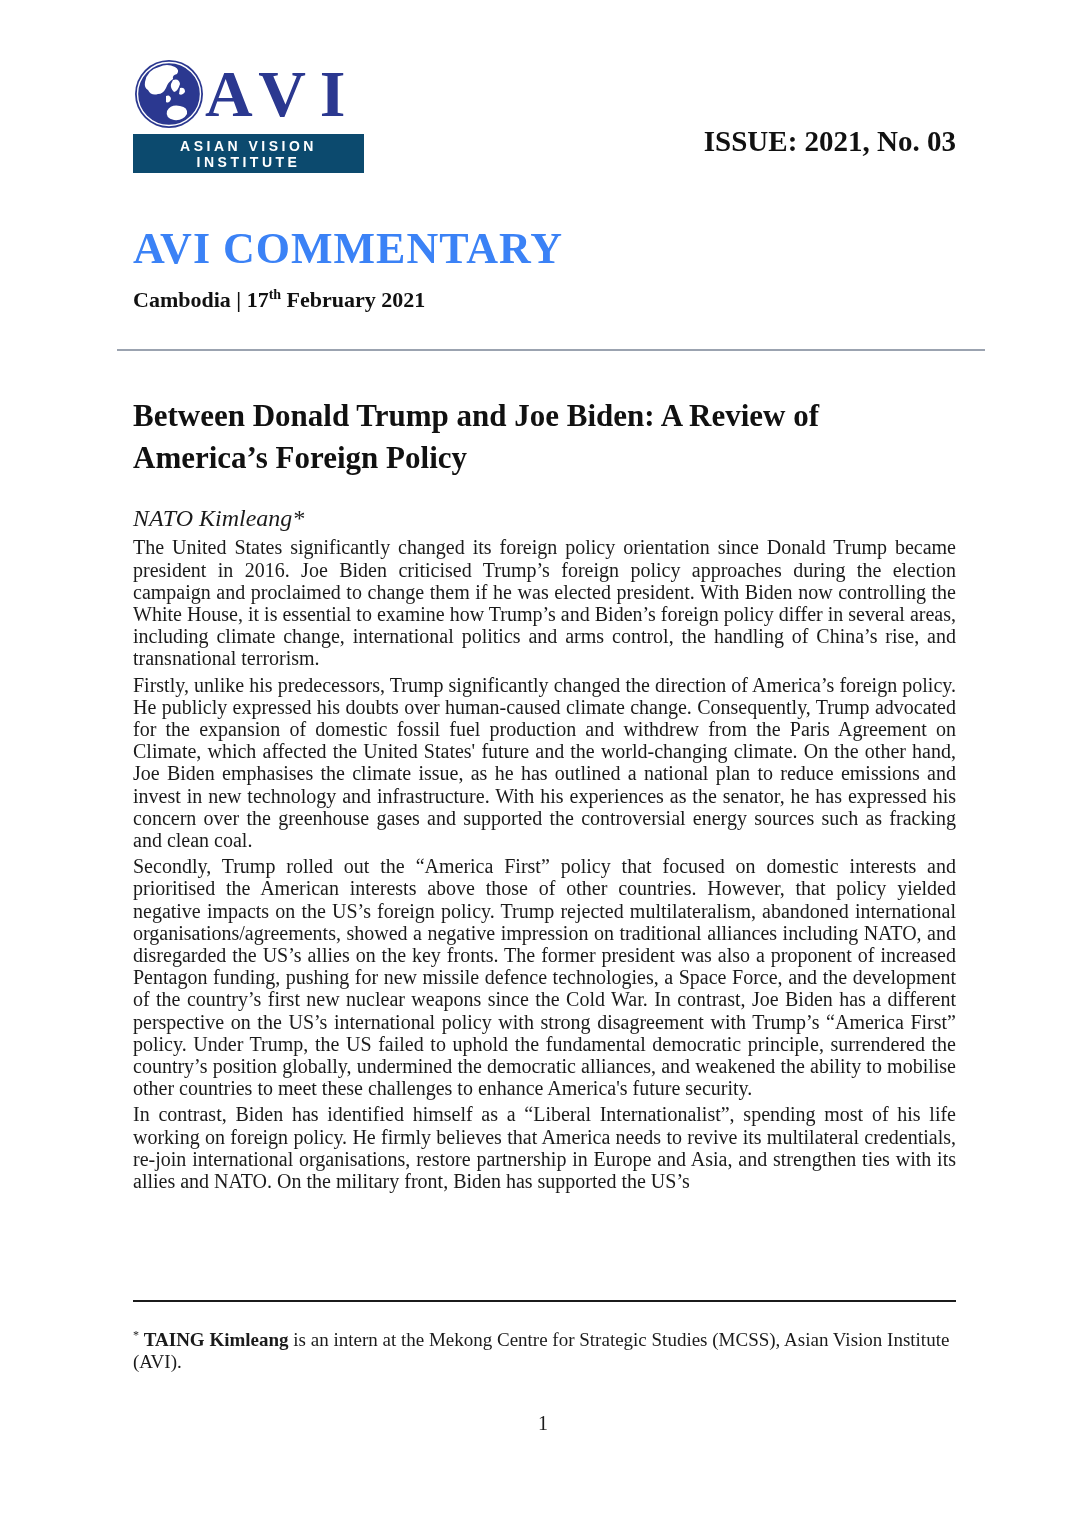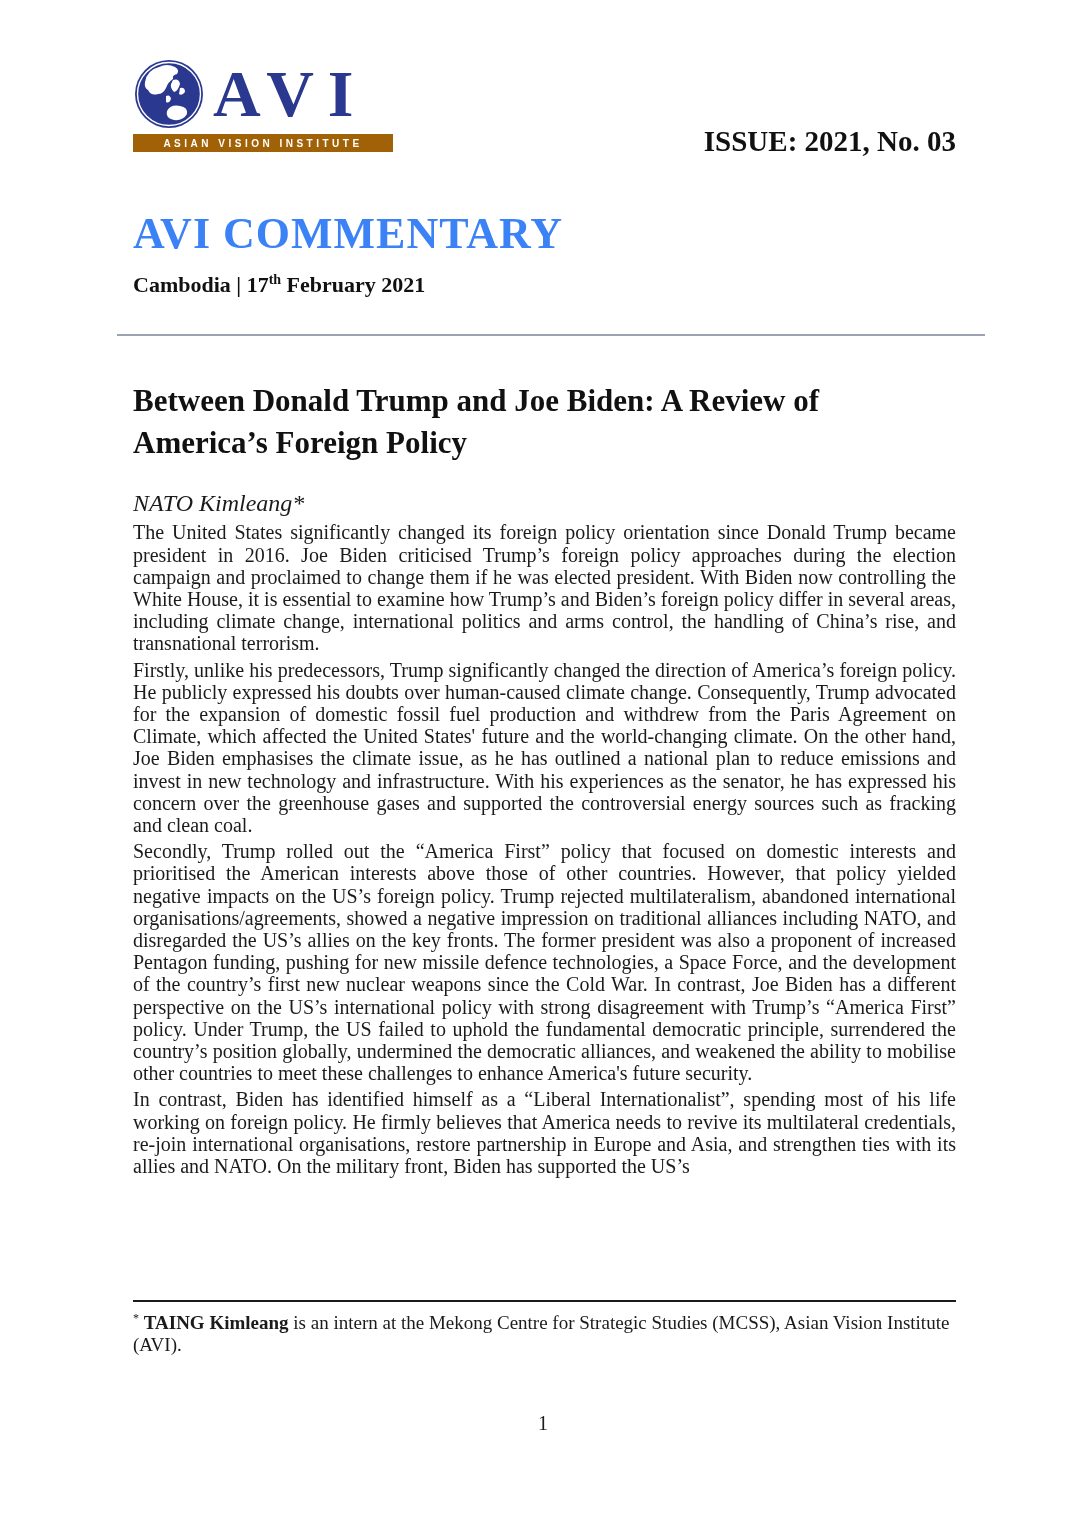--- a/index.html
+++ b/index.html
@@ -13,28 +13,28 @@
     padding:58px 130px 0 133px;
     overflow:hidden;
   }
   
   .header-row{display:flex;justify-content:space-between;align-items:flex-start;}
   .logo{display:inline-block;}
   .logo-top{display:flex;align-items:center;}
   .logo-globe{width:72px;height:72px;flex:0 0 auto;}
   .logo-acronym{
     font-size:66px;font-weight:bold;color:#2B3890;
-    letter-spacing:14px;line-height:72px;margin-left:8px;
+    letter-spacing:14px;line-height:72px;
     font-family:"Liberation Serif", serif;
   }
   .logo-bar{
-    margin-top:4px;background:#a16207;color:#ffffff;
+    margin-top:4px;background:#0c4a6e;color:#ffffff;
     font-family:"Liberation Sans", sans-serif;
-    font-size:10px;font-weight:bold;letter-spacing:3.5px;
-    text-align:center;padding:4px 0 3px 0;width:260px;
+    font-size:14px;font-weight:bold;letter-spacing:3.5px;
+    text-align:center;padding:4px 0 3px 0;width:231px;
   }
   .issue{
     margin-top:67px;font-size:29px;font-weight:bold;color:#111111;
     white-space:nowrap;
   }
   .pub-title{
     margin:54px 0 0 0;font-size:44px;font-weight:bold;color:#3b82f6;
     letter-spacing:1px;line-height:1;
   }
   .dateline{margin-top:16px;font-size:22px;font-weight:bold;color:#111111;}
@@ -49,21 +49,21 @@
     line-height:42px;max-width:780px;
   }
   .author{margin-top:26px;font-size:24px;font-style:italic;color:#1b1b1b;}
   .body-para{
     margin:4px 0 0 0;font-size:20px;line-height:22.2px;
     text-align:justify;color:#1b1b1b;
   }
   
   .footnote{
     position:absolute;left:133px;top:1300px;width:823px;
-    border-top:2.5px solid #1b1b1b;padding-top:9px;
+    border-top:2.5px solid #1b1b1b;padding-top:26px;
     font-size:19px;color:#1b1b1b;
   }
   .footnote sup{font-size:12px;}
   .footnote b{font-weight:bold;}
   
   .page-number{
     position:absolute;left:0;top:1412px;width:100%;
     text-align:center;font-size:20px;color:#1b1b1b;
   }
 </style>

